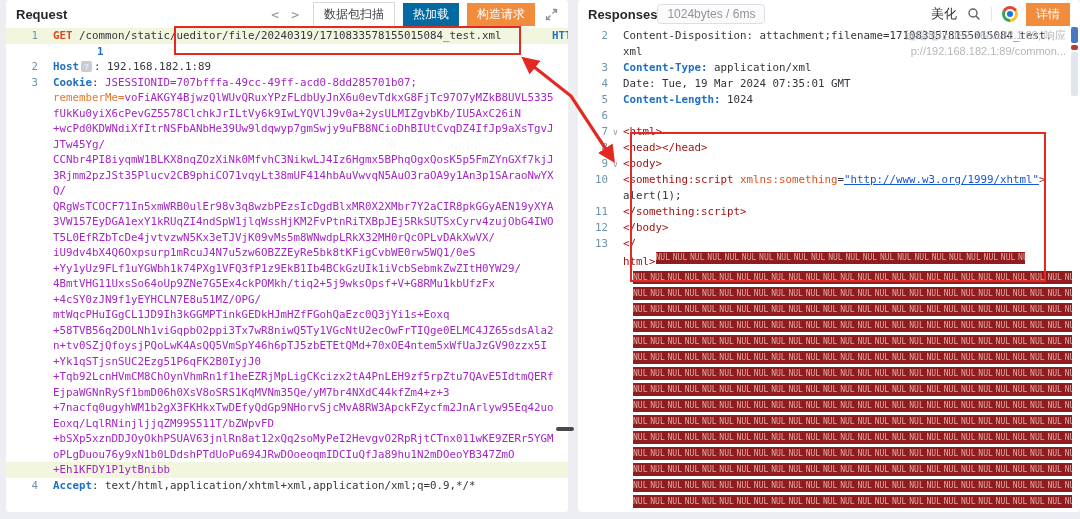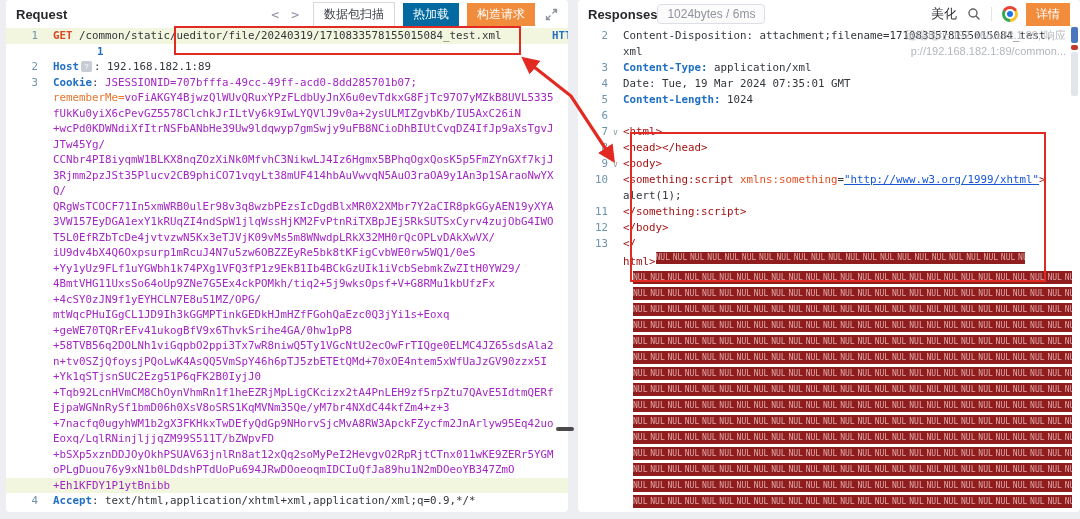--- a/index.html
+++ b/index.html
@@ -118,21 +118,20 @@
         <div class="crow"><span class="lnum"></span><span class="tk-cookie">3Rjmm2pzJSt35Plucv2CB9phiCO71vqyLt38mUF414hbAuVwvqN5AuO3raOA9y1An3p1SAraoNwYX</span></div>
         <div class="crow"><span class="lnum"></span><span class="tk-cookie">Q/</span></div>
         <div class="crow"><span class="lnum"></span><span class="tk-cookie">QRgWsTCOCF71In5xmWRB0ulEr98v3q8wzbPEzsIcDgdBlxMR0X2XMbr7Y2aCIR8pkGGyAEN19yXYA</span></div>
         <div class="crow"><span class="lnum"></span><span class="tk-cookie">3VW157EyDGA1exY1kRUqZI4ndSpW1jlqWssHjKM2FvPtnRiTXBpJEj5RkSUTSxCyrv4zujObG4IWO</span></div>
         <div class="crow"><span class="lnum"></span><span class="tk-cookie">T5L0EfRZbTcDe4jvtvzwN5Kx3eTJVjK09vMs5m8WNwdpLRkX32MH0rQcOPLvDAkXwVX/</span></div>
         <div class="crow"><span class="lnum"></span><span class="tk-cookie">iU9dv4bX4Q6Oxpsurp1mRcuJ4N7u5zw6OBZZEyRe5bk8tKFigCvbWE0rw5WQ1/0eS</span></div>
         <div class="crow"><span class="lnum"></span><span class="tk-cookie">+Yy1yUz9FLf1uYGWbh1k74PXg1VFQ3fP1z9EkB1Ib4BCkGzUIk1iVcbSebmkZwZItH0YW29/</span></div>
         <div class="crow"><span class="lnum"></span><span class="tk-cookie">4BmtVHG11UxsSo64oUp9ZNe7G5Ex4ckPOMkh/tiq2+5j9wksOpsf+V+G8RMu1kbUfzFx</span></div>
         <div class="crow"><span class="lnum"></span><span class="tk-cookie">+4cSY0zJN9f1yEYHCLN7E8u51MZ/OPG/</span></div>
         <div class="crow"><span class="lnum"></span><span class="tk-cookie">mtWqcPHuIGgCL1JD9Ih3kGGMPTinkGEDkHJmHZfFGohQaEzc0Q3jYi1s+Eoxq</span></div>
-        <div class="crow"><span class="lnum"></span><span class="tk-cookie">+geWE70TQRrEFv41ukogBfV9x6ThvkSrihe4GA/0hw1pP8</span></div>
         <div class="crow"><span class="lnum"></span><span class="tk-cookie">+58TVB56q2DOLNh1viGqpbO2ppi3Tx7wR8niwQ5Ty1VGcNtU2ecOwFrTIQge0ELMC4JZ65sdsAla2</span></div>
         <div class="crow"><span class="lnum"></span><span class="tk-cookie">n+tv0SZjQfoysjPQoLwK4AsQQ5VmSpY46h6pTJ5zbETEtQMd+70xOE4ntem5xWfUaJzGV90zzx5I</span></div>
         <div class="crow"><span class="lnum"></span><span class="tk-cookie">+Yk1qSTjsnSUC2Ezg51P6qFK2B0IyjJ0</span></div>
         <div class="crow"><span class="lnum"></span><span class="tk-cookie">+Tqb92LcnHVmCM8ChOynVhmRn1f1heEZRjMpLigCKcizx2tA4PnLEH9zf5rpZtu7QAvE5IdtmQERf</span></div>
         <div class="crow"><span class="lnum"></span><span class="tk-cookie">EjpaWGNnRySf1bmD06h0XsV8oSRS1KqMVNm35Qe/yM7br4NXdC44kfZm4+z+3</span></div>
         <div class="crow"><span class="lnum"></span><span class="tk-cookie">+7nacfq0ugyhWM1b2gX3FKHkxTwDEfyQdGp9NHorvSjcMvA8RW3ApckFZycfm2JnArlyw95Eq42uo</span></div>
         <div class="crow"><span class="lnum"></span><span class="tk-cookie">Eoxq/LqlRNinjljjqZM99S511T/bZWpvFD</span></div>
         <div class="crow"><span class="lnum"></span><span class="tk-cookie">+bSXp5xznDDJOyOkhPSUAV63jnlRn8at12xQq2soMyPeI2HevgvO2RpRjtCTnx011wKE9ZERr5YGM</span></div>
         <div class="crow"><span class="lnum"></span><span class="tk-cookie">oPLgDuou76y9xN1b0LDdshPTdUoPu694JRwDOoeoqmIDCIuQfJa89hu1N2mDOeoYB347ZmO</span></div>
         <div class="crow hl"><span class="lnum"></span><span class="tk-cookie">+Eh1KFDY1P1ytBnibb</span></div>

